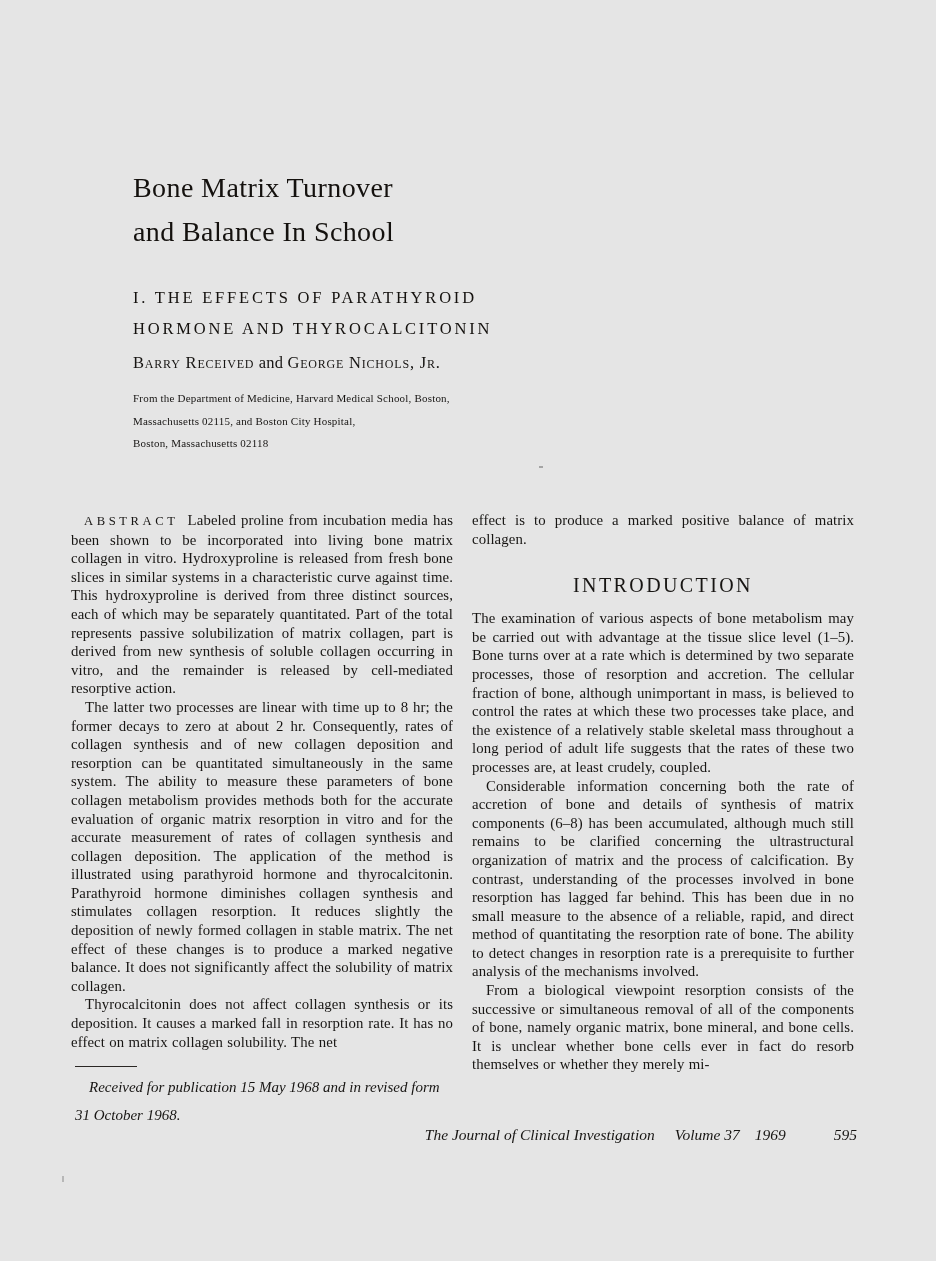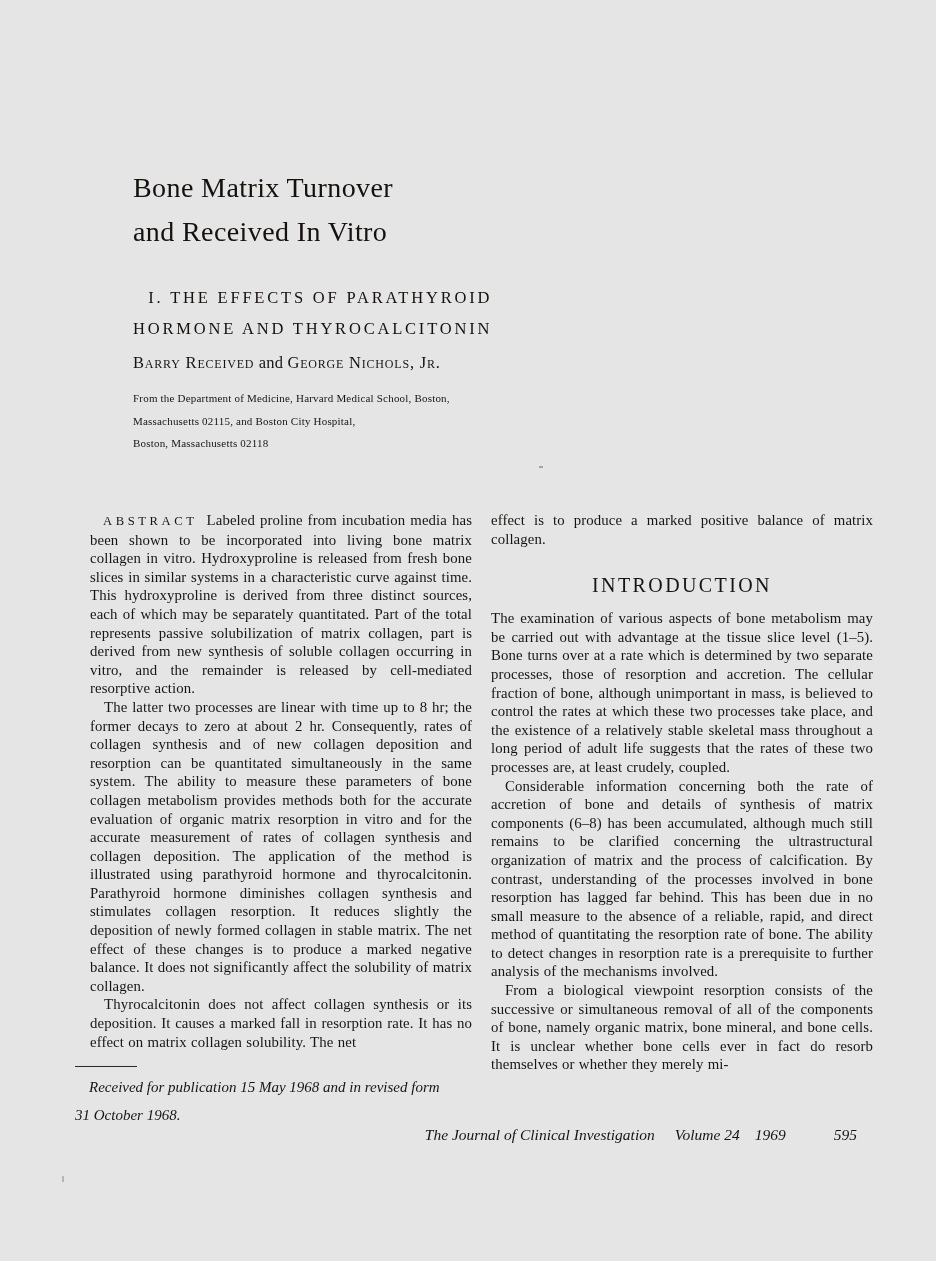--- a/index.html
+++ b/index.html
@@ -29,40 +29,39 @@
     color: #14110e;
   }
   .title-line { display: block; }
   .article-subtitle {
     margin: 28px 0 0 0;
     font-size: 16.5px;
     font-weight: 400;
     letter-spacing: 2.8px;
     line-height: 31px;
     color: #14110e;
-    text-align: right;
   }
   .subtitle-line { display: block; }
 
   
   .byline {
     position: absolute; left: 133px; top: 353px;
     font-size: 16.5px; letter-spacing: 0.2px;
   }
   .sc { font-variant: small-caps; letter-spacing: 0.8px; }
   .affiliation {
     position: absolute; left: 133px; top: 387px;
     font-size: 11px;
     line-height: 22.6px;
     letter-spacing: 0.2px;
   }
 
   
   .columns {
-    position: absolute; left: 90px; top: 511px;
+    position: absolute; left: 71px; top: 511px;
     width: 783px;
     display: flex; gap: 19px;
   }
   .col { width: 382px; }
   .par {
     margin: 0;
     text-align: justify;
     font-size: 14.8px;
     line-height: 18.6px;
     letter-spacing: 0.1px;
@@ -120,21 +119,21 @@
   }
 </style>
 </head>
 <body>
 
 <div class="page">
 
   <header class="title-block">
     <h1 class="article-title">
       <span class="title-line">Bone Matrix Turnover</span>
-      <span class="title-line">and Received In Vitro</span>
+      <span class="title-line">and Balance In School</span>
     </h1>
     <h2 class="article-subtitle">
       <span class="subtitle-line">I. THE EFFECTS OF PARATHYROID</span>
       <span class="subtitle-line">HORMONE AND THYROCALCITONIN</span>
     </h2>
   </header>
 
   <div class="byline">
     <span class="sc">Barry Received</span><span> and </span><span class="sc">George Nichols, Jr.</span>
   </div>
@@ -159,19 +158,19 @@
       <p class="par indent">From a biological viewpoint resorption consists of the successive or simultaneous removal of all of the components of bone, namely organic matrix, bone mineral, and bone cells. It is unclear whether bone cells ever in fact do resorb themselves or whether they merely mi-</p>
     </section>
   </main>
 
   <div class="footnote">
     <div class="footnote-rule"></div>
     <p class="footnote-text">Received for publication 15 May 1968 and in revised form 31 October 1968.</p>
   </div>
 
   <footer class="page-footer">
-    <span class="journal-name">The Journal of Clinical Investigation</span><span class="footer-volume">Volume 24</span><span class="footer-year">1969</span><span class="footer-page">595</span>
+    <span class="journal-name">The Journal of Clinical Investigation</span><span class="footer-volume">Volume 37</span><span class="footer-year">1969</span><span class="footer-page">595</span>
   </footer>
 
   <div class="artifact-dot"></div>
   <div class="artifact-tick"></div>
 
 </div>
 
 </body></html>

